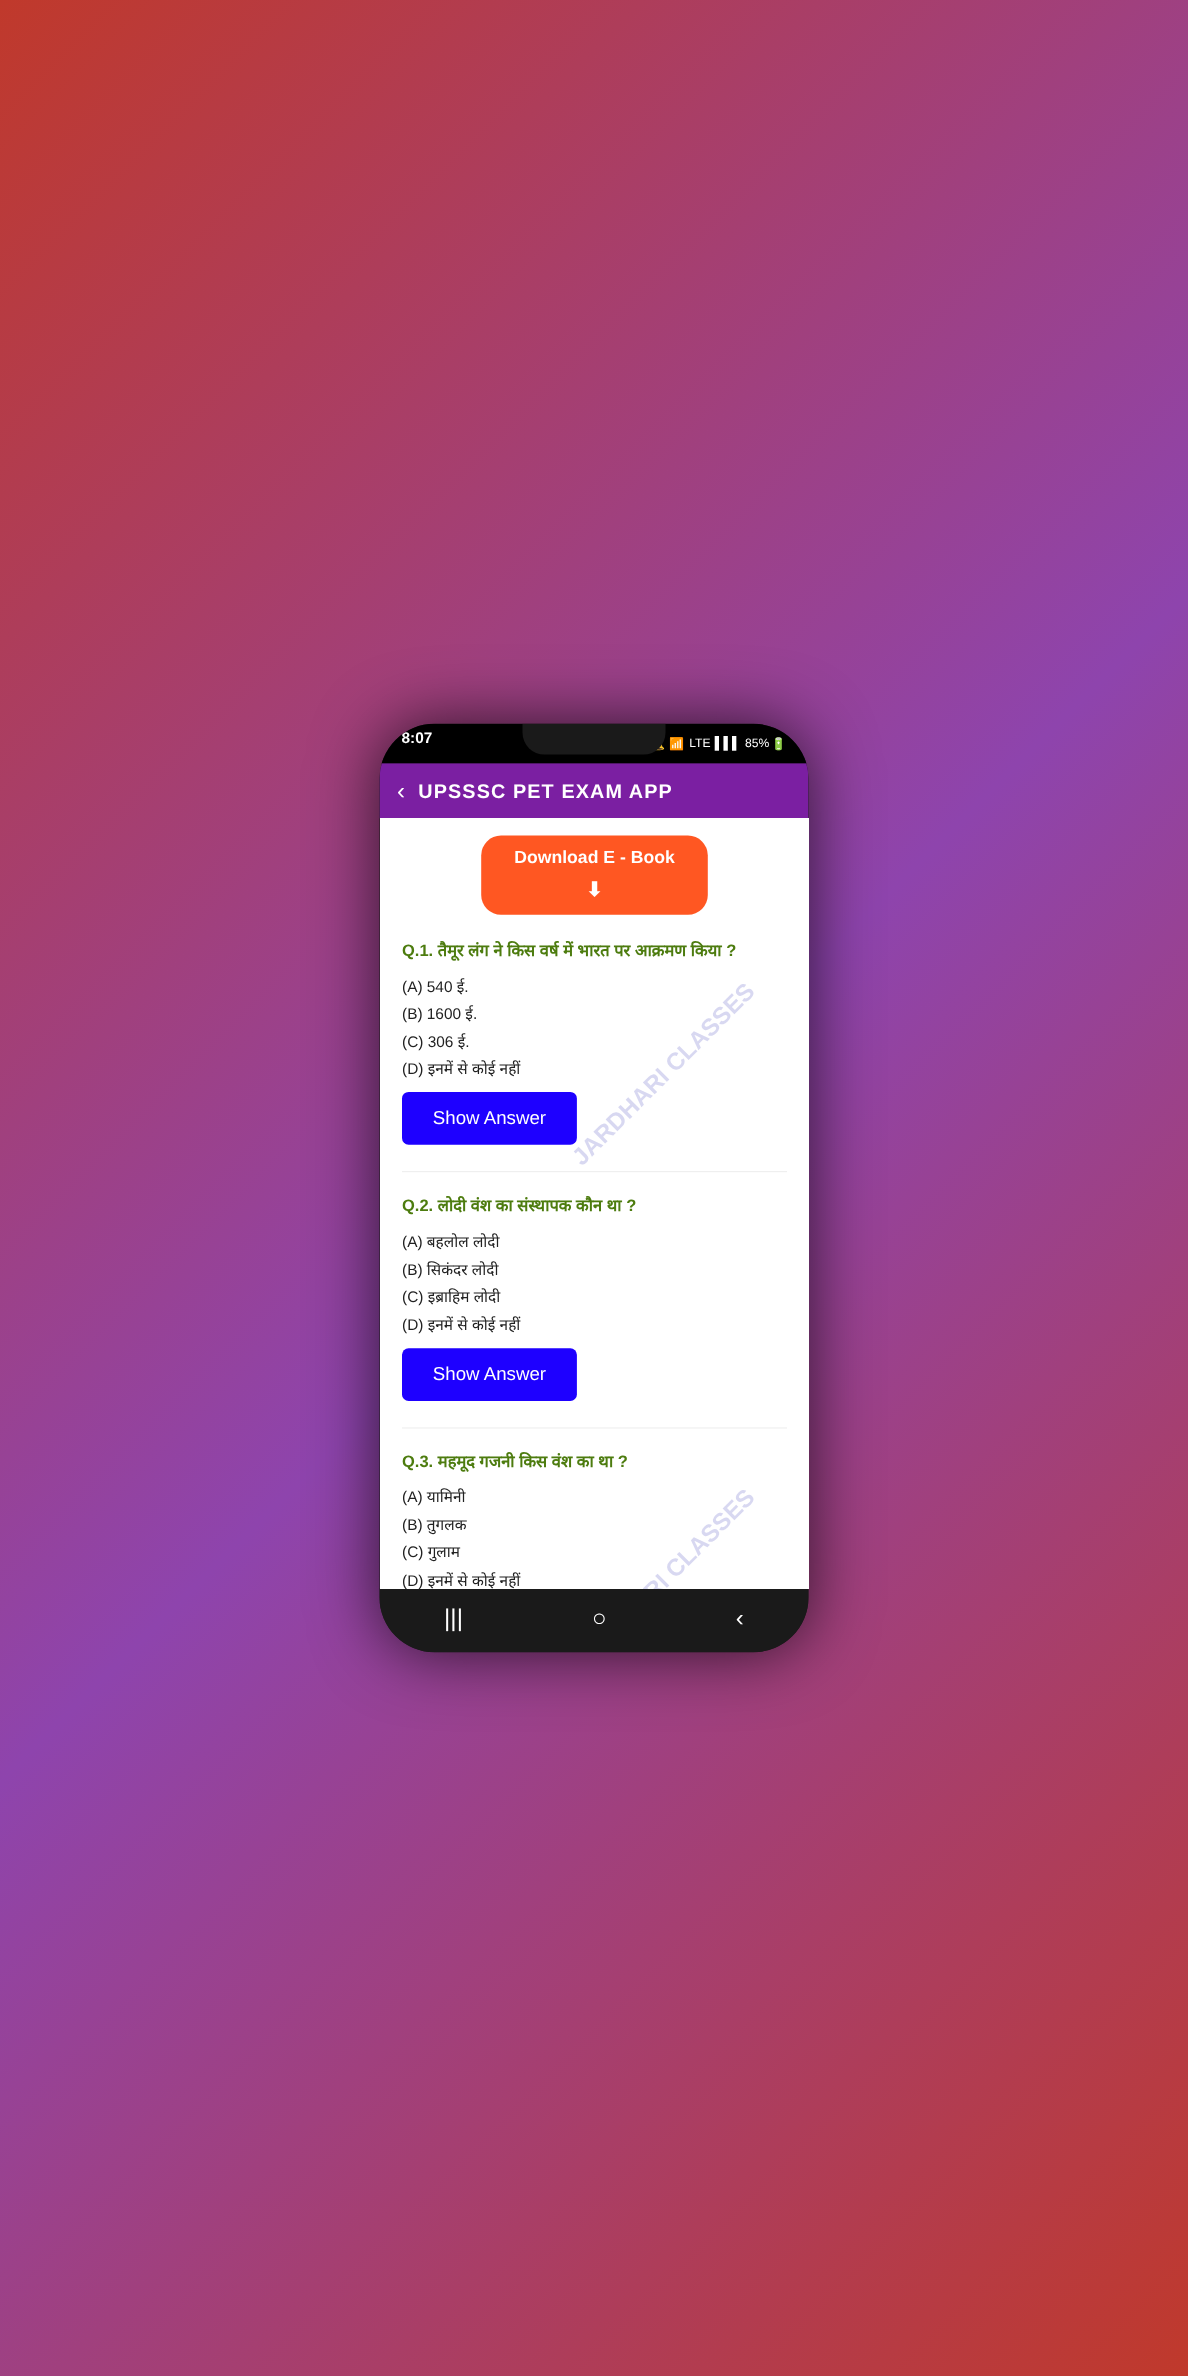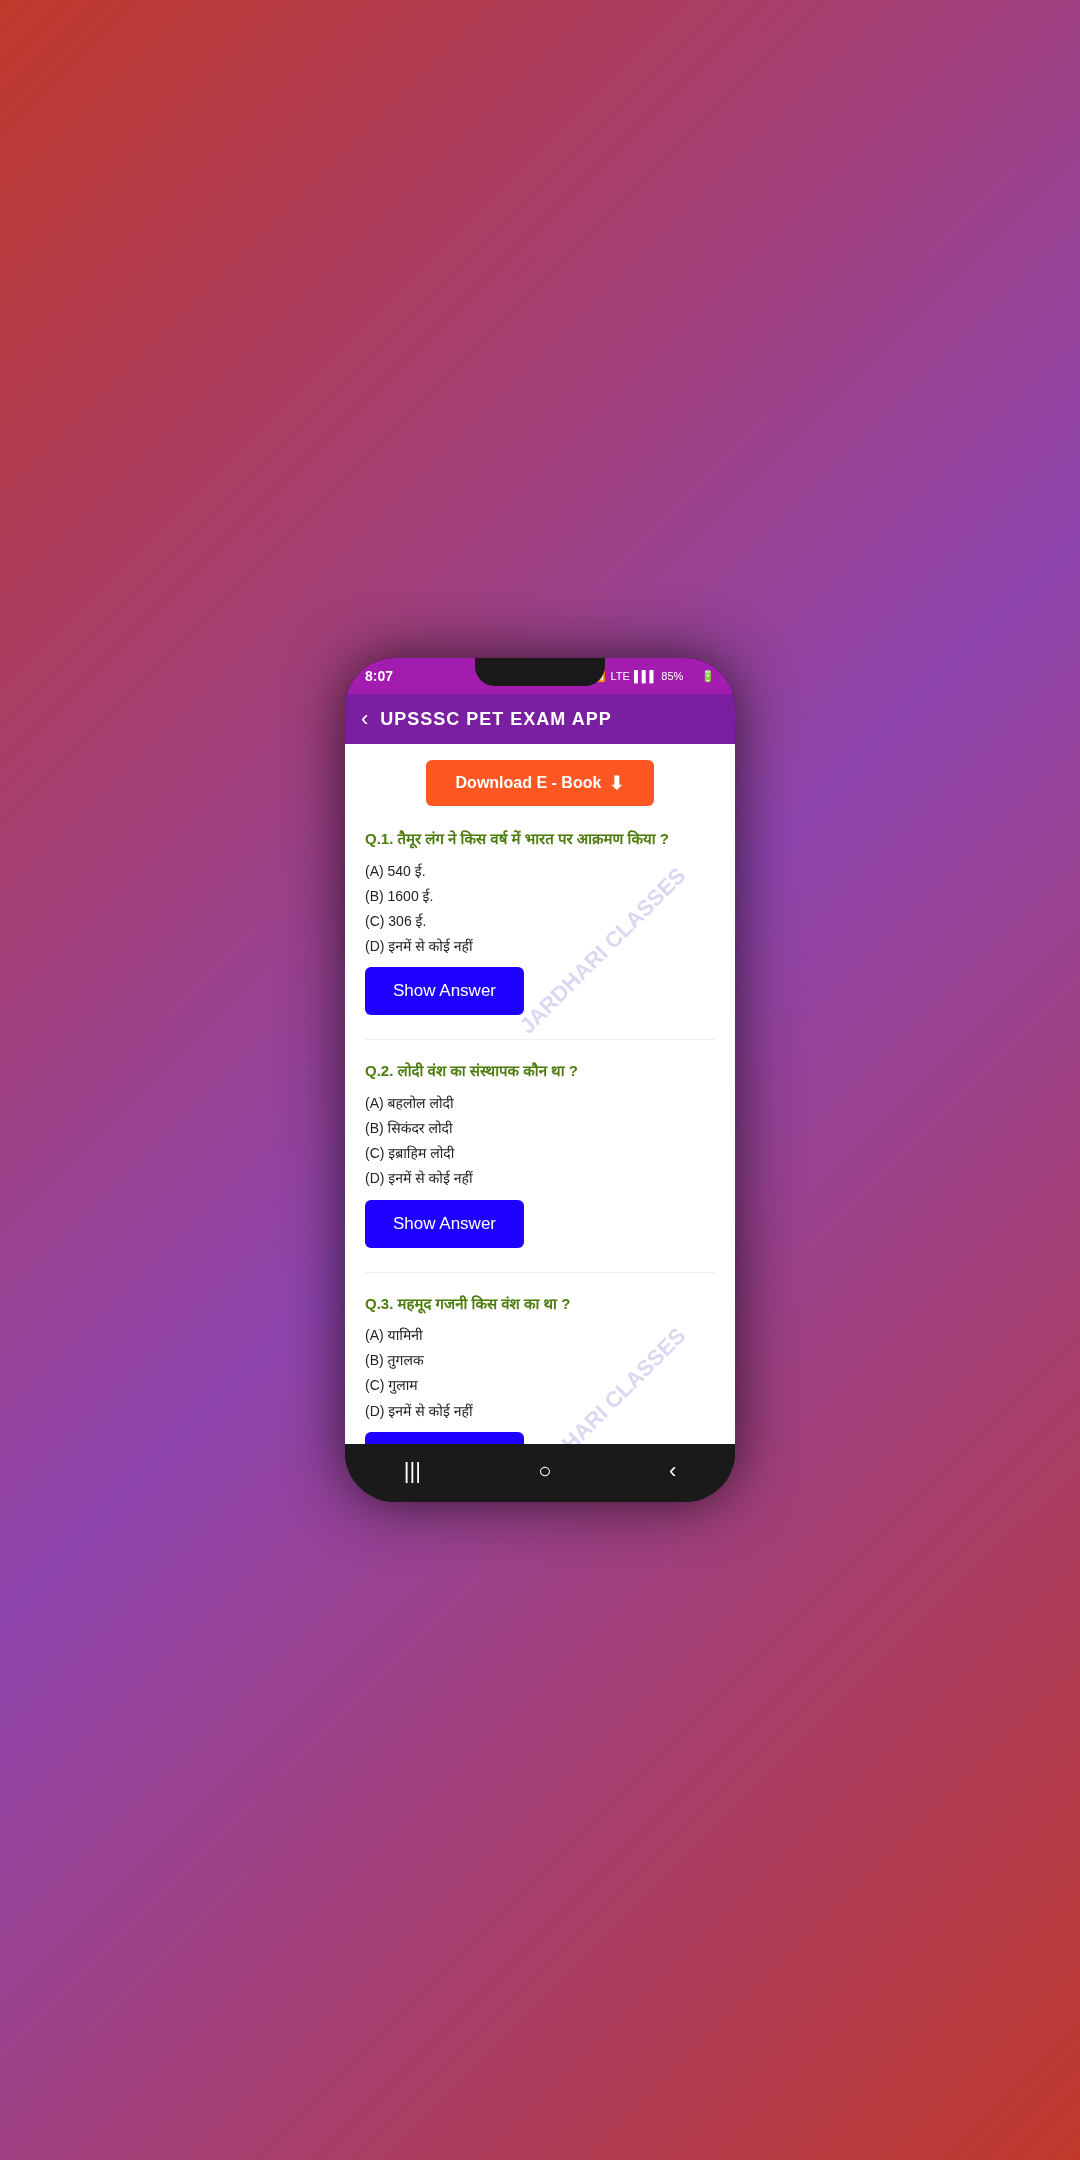--- a/index.html
+++ b/index.html
@@ -32,46 +32,45 @@
       left: 50%;
       transform: translateX(-50%);
       width: 130px;
       height: 28px;
       background: #1a1a1a;
       border-radius: 0 0 20px 20px;
       z-index: 10;
     }
 
     .status-bar {
-      background: #a21caf;
+      background: #000000;
       padding: 4px 20px 4px 20px;
       display: flex;
       justify-content: space-between;
-      align-items: center;
       min-height: 36px;
     }
 
     .status-time {
       color: white;
       font-size: 14px;
       font-weight: bold;
     }
 
     .status-icons {
       display: flex;
       align-items: center;
       gap: 4px;
       color: white;
       font-size: 11px;
     }
 
     .battery-indicator {
       display: flex;
       align-items: center;
-      gap: 18px;
+      gap: 2px;
       font-size: 11px;
       color: white;
     }
 
     .app-header {
       background: #7B1FA2;
       padding: 14px 16px;
       display: flex;
       align-items: center;
       gap: 12px;
@@ -108,27 +107,28 @@
       padding: 16px 20px 12px 20px;
       display: flex;
       justify-content: center;
     }
 
     .download-btn {
       background: #FF5722;
       color: white;
       border: none;
       padding: 12px 30px;
-      border-radius: 6px;
+      border-radius: 18px;
       font-size: 16px;
       font-weight: bold;
       cursor: pointer;
       display: flex;
       align-items: center;
       gap: 8px;
+      flex-direction: column;
     }
 
     .download-icon {
       font-size: 18px;
     }
 
     .questions-container {
       padding: 10px 20px;
       position: relative;
     }

